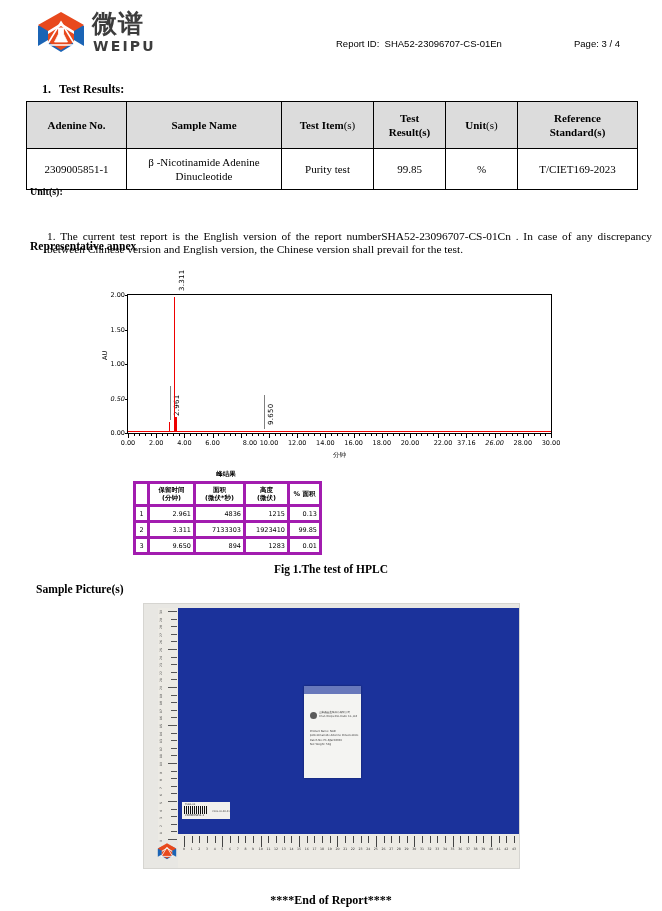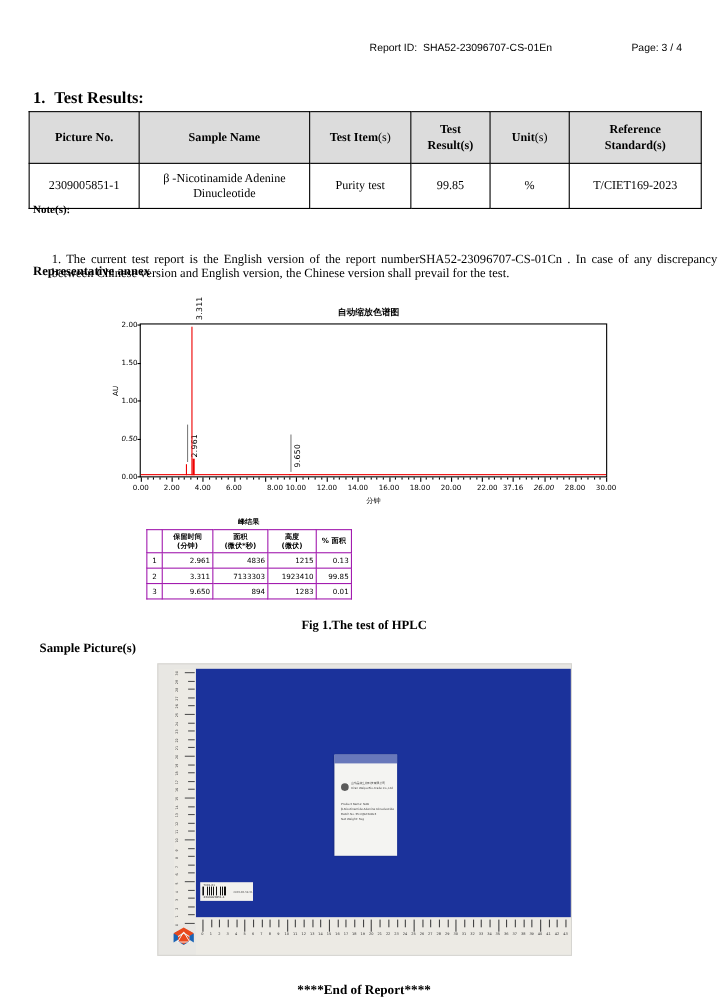--- a/index.html
+++ b/index.html
@@ -66,22 +66,22 @@
     left: 574px; top: 38px;
     font-family: "Liberation Sans", sans-serif;
     font-size: 9.5px;
     color: #000;
     white-space: nowrap;
   }
 
   
   .sec-heading {
     position: absolute;
-    left: 30px;
-    font-size: 15px;
+    left: 42px;
+    font-size: 12px;
     font-weight: 700;
   }
   .sec-heading .num { margin-right: 8px; }
 
   
   .results-table {
     position: absolute;
     left: 26px; top: 101px;
     width: 611px;
     border-collapse: collapse;
@@ -253,21 +253,21 @@
     font-weight: 700;
     margin-bottom: 2px;
   }
   .peak-tbl {
     border-collapse: collapse;
     width: 186px;
     table-layout: fixed;
   }
   .peak-tbl th,
   .peak-tbl td {
-    border: 1px solid #a21caf;
+    border: 3px solid #a21caf;
     font-family: "DejaVu Sans", sans-serif;
     font-size: 6.5px;
     padding: 1px 2px;
     color: #000;
   }
   .peak-tbl th {
     text-align: center;
     line-height: 8px;
     font-weight: 700;
     height: 18px;
@@ -439,20 +439,42 @@
     width: 662px;
     text-align: center;
     font-size: 12px;
     font-weight: 700;
   }
 </style>
 </head>
 <body>
 
 <div class="header">
+  <div class="logo-wrap">
+    <div class="logo-mark">
+      <svg width="50" height="48" viewBox="0 0 50 48" xmlns="http://www.w3.org/2000/svg">
+
+        <polygon points="2,16 12,10 12,30 2,36" fill="#1b64b5"></polygon>
+
+        <polygon points="48,16 38,10 38,30 48,36" fill="#1b64b5"></polygon>
+
+        <polygon points="12,34 25,42 38,34 38,30 25,38 12,30" fill="#1b64b5"></polygon>
+
+        <polygon points="25,2 48,15 38,21 25,13 12,21 2,15" fill="#e8491d"></polygon>
+        <polygon points="12,24 25,16 38,24 38,32 25,40 12,32" fill="#e8491d"></polygon>
+
+        <polygon points="25,12 39,35 11,35" fill="none" stroke="#ffffff" stroke-width="1.6"></polygon>
+
+        <path d="M22.5,19 L22.5,24 L18.5,32 L31.5,32 L27.5,24 L27.5,19 Z" fill="#ffffff" stroke="#ffffff" stroke-width="0.8"></path>
+        <rect x="21.5" y="17.5" width="7" height="1.6" fill="#ffffff"></rect>
+      </svg>
+    </div>
+    <div class="logo-cn">微谱</div>
+    <div class="logo-en">WEIPU</div>
+  </div>
   <div class="report-id">
     <span>Report ID:</span>&nbsp;&nbsp;<span>SHA52-23096707-CS-01En</span>
   </div>
   <div class="page-no">
     <span>Page:</span>&nbsp;<span>3 / 4</span>
   </div>
 </div>
 
 <div class="sec-heading" style="top:82px;">
   <span class="num">1.</span><span>Test Results:</span>
@@ -462,46 +484,45 @@
   <colgroup>
     <col style="width:100px">
       <col style="width:155px">
       <col style="width:92px">
     <col style="width:72px">
       <col style="width:72px">
       <col style="width:120px">
   </colgroup>
   <thead>
     <tr>
-      <th><span>Picture No.</span><span class="th-sub"></span></th>
+      <th><span>Adenine No.</span><span class="th-sub"></span></th>
       <th><span>Sample Name</span><span class="th-sub"></span></th>
       <th><span>Test Item</span><span class="th-sub">(s)</span></th>
       <th><span>Test</span><br><span>Result(s)</span></th>
       <th><span>Unit</span><span class="th-sub">(s)</span></th>
       <th><span>Reference</span><br><span>Standard(s)</span></th>
     </tr>
   </thead>
   <tbody>
     <tr>
       <td>2309005851-1</td>
       <td>β -Nicotinamide Adenine Dinucleotide</td>
       <td>Purity test</td>
       <td>99.85</td>
       <td>%</td>
       <td>T/CIET169-2023</td>
     </tr>
   </tbody>
 </table>
 
-<div class="notes-label">Note(s):</div>
+<div class="notes-label">Unit(s):</div>
 <div class="notes-body">1. The current test report is the English version of the report numberSHA52-23096707-CS-01Cn . In case of any discrepancy between Chinese version and English version, the Chinese version shall prevail for the test.</div>
 <div class="annex-label">Representative annex</div>
 
 <div class="chroma">
-  <div class="chroma-title">自动缩放色谱图</div>
   <div class="plot-box" id="plot-box">
     <div class="baseline"></div>
   <div class="ytick" style="top: 138px;">0.00</div>
       <div class="ytick-mark" style="top: 138px;"></div>
       <div class="ytick" style="top: 103.5px; font-style: italic;">0.50</div>
       <div class="ytick-mark" style="top: 103.5px;"></div>
       <div class="ytick" style="top: 69px;">1.00</div>
       <div class="ytick-mark" style="top: 69px;"></div>
       <div class="ytick" style="top: 34.5px;">1.50</div>
       <div class="ytick-mark" style="top: 34.5px;"></div>

